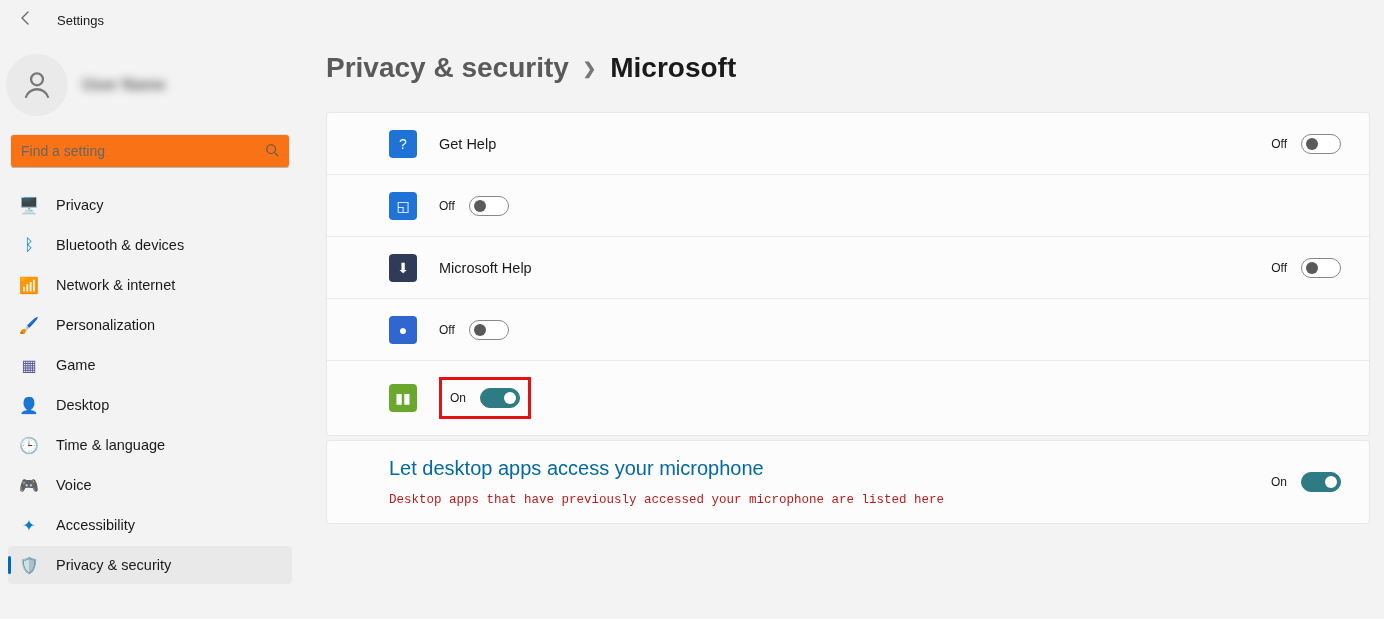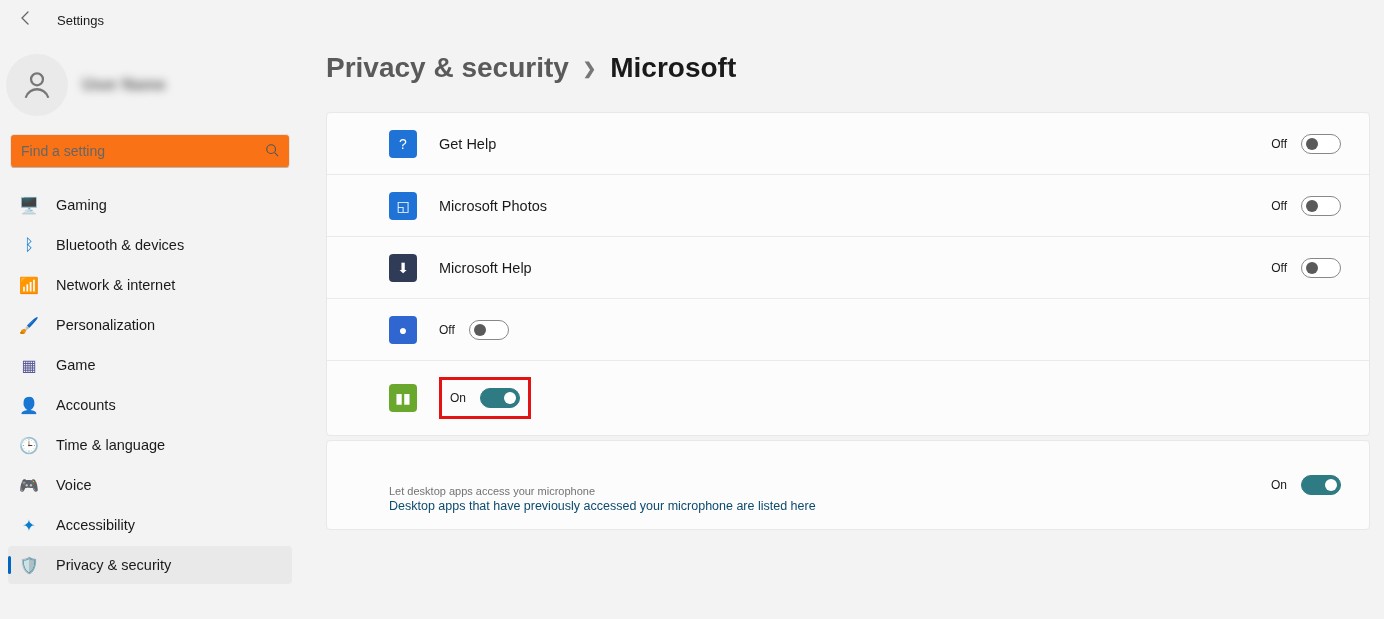--- a/index.html
+++ b/index.html
@@ -185,22 +185,22 @@
 .desktop-row {
   display: flex;
   align-items: center;
   background: #fcfcfc;
   border: 1px solid #e8e8e8;
   border-radius: 4px;
   padding: 16px 28px 16px 62px;
   margin-top: 4px;
 }
 .desktop-text { flex:1; }
-.desktop-title { font-size: 11px; color:#737373;margin-top:28px; }
-.desktop-sub { font-size: 12.5px; color:#0c4a6e; margin-top:2px;}
+.desktop-title { font-size: 20px; color:#0369a1; }
+.desktop-sub { font-size: 12.5px; color:#b91c1c; margin-top:13px;font-family:Liberation Mono, monospace;}
 </style>
 </head>
 <body>
 
 <div class="titlebar">
   <span class="back-arrow">
     <svg width="16" height="16" viewBox="0 0 16 16">
         <path d="M10 2 L4 8 L10 14" stroke="#666" stroke-width="1.3" fill="none" stroke-linecap="round"></path>
       </svg>
   </span>
@@ -225,41 +225,41 @@
         <svg width="14" height="14" viewBox="0 0 16 16">
             <circle cx="7" cy="7" r="5" fill="none" stroke="#555" stroke-width="1.3"></circle>
             <line x1="11" y1="11" x2="15" y2="15" stroke="#555" stroke-width="1.3"></line>
           </svg>
       </span>
     </div>
 
     <nav class="nav" id="nav">
         <div class="nav-item">
           <span class="nav-icon" style="color: rgb(0, 120, 212);">🖥️</span>
-          <span>Gaming</span>
+          <span>Privacy</span>
         </div>
         <div class="nav-item">
           <span class="nav-icon" style="color: rgb(0, 120, 212);">ᛒ</span>
           <span>Bluetooth &amp; devices</span>
         </div>
         <div class="nav-item">
           <span class="nav-icon" style="color: rgb(10, 160, 224);">📶</span>
           <span>Network &amp; internet</span>
         </div>
         <div class="nav-item">
           <span class="nav-icon" style="color: rgb(212, 123, 44);">🖌️</span>
           <span>Personalization</span>
         </div>
         <div class="nav-item">
           <span class="nav-icon" style="color: rgb(91, 91, 154);">▦</span>
           <span>Game</span>
         </div>
         <div class="nav-item">
           <span class="nav-icon" style="color: rgb(42, 167, 119);">👤</span>
-          <span>Accounts</span>
+          <span>Desktop</span>
         </div>
         <div class="nav-item">
           <span class="nav-icon" style="color: rgb(75, 155, 214);">🕒</span>
           <span>Time &amp; language</span>
         </div>
         <div class="nav-item">
           <span class="nav-icon" style="color: rgb(136, 136, 136);">🎮</span>
           <span>Voice</span>
         </div>
         <div class="nav-item">
@@ -286,21 +286,20 @@
           <div class="app-label">Get Help</div>
           <div style="display: flex; align-items: center;">
             <span class="toggle-label">Off</span>
             <div class="toggle">
               <div class="knob"></div>
             </div>
           </div>
         </div>
         <div class="app-row">
           <div class="app-icon" style="background: rgb(31, 115, 214);">◱</div>
-          <div class="app-label">Microsoft Photos</div>
           <div style="display: flex; align-items: center;">
             <span class="toggle-label">Off</span>
             <div class="toggle">
               <div class="knob"></div>
             </div>
           </div>
         </div>
         <div class="app-row">
           <div class="app-icon" style="background: rgb(47, 59, 87);">⬇</div>
           <div class="app-label">Microsoft Help</div>

